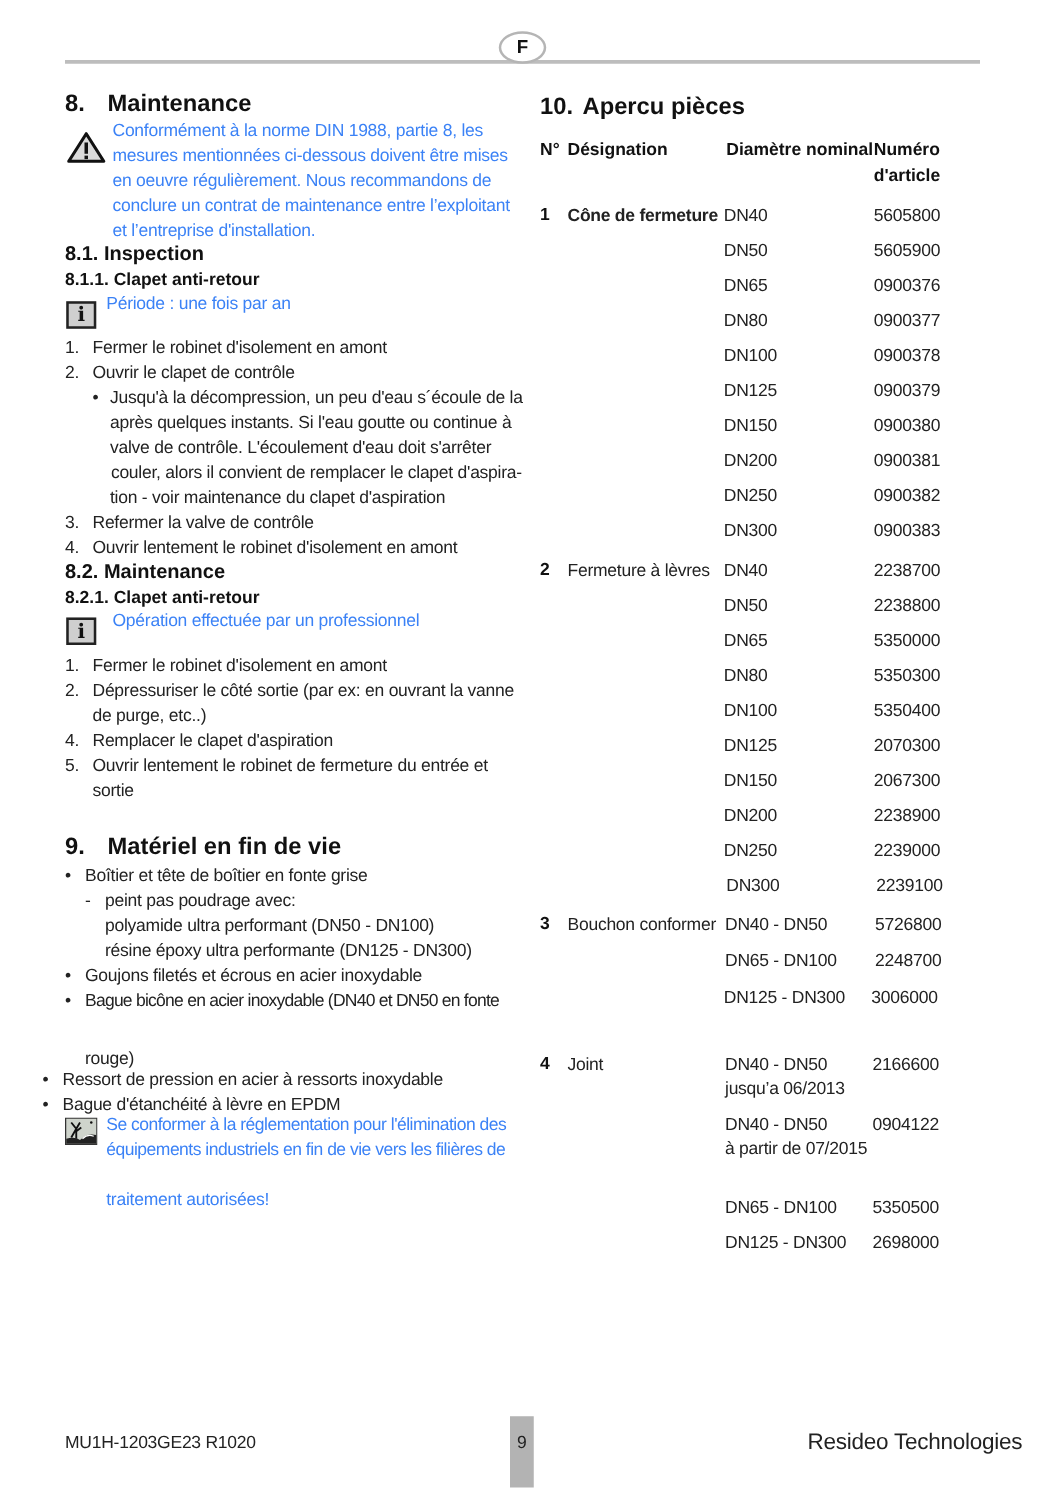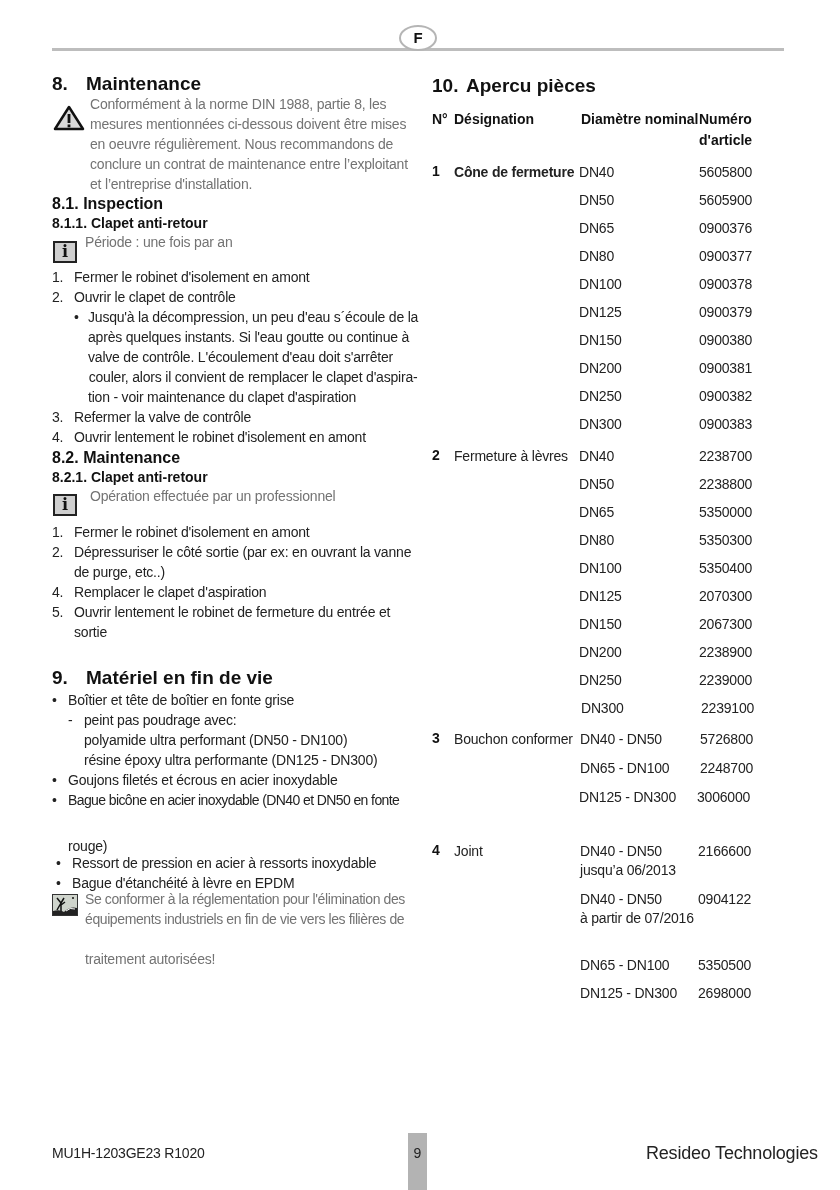--- a/index.html
+++ b/index.html
@@ -7,21 +7,21 @@
          font-family:"Liberation Sans", sans-serif; color:#1a1a1a; }
   .abs { position:absolute; }
   .lang-badge { left:399px; top:25px; width:34px; height:22px; border:2px solid #b5b5b5;
                 border-radius:50%; background:#fff; text-align:center; font-weight:bold;
                 font-size:15px; line-height:22px; z-index:2; color:#111; }
   .top-rule { left:52px; top:48px; width:732px; height:3px; background:#bdbdbd; }
   .h1 { font-size:19px; font-weight:bold; color:#111; }
   .h1 .num { display:inline-block; width:34px; }
   .h2 { font-size:16px; font-weight:bold; color:#111; }
   .h3 { font-size:14px; font-weight:bold; color:#111; }
-  .body { font-size:14px; line-height:20px; color:#737373; letter-spacing:-0.2px; }
+  .body { font-size:14px; line-height:20px; color:#3b82f6; letter-spacing:-0.2px; }
   .list-line { font-size:14px; line-height:20px; color:#222; white-space:nowrap; letter-spacing:-0.2px; }
   .list-line .n { display:inline-block; width:22px; }
   .icon-box { width:20px; height:18px; border:2px solid #222; background:#cfcfcf; text-align:center;
               font-family:"DejaVu Serif", serif; font-weight:bold; font-size:16px; line-height:18px; color:#111; }
   .tbl-h { font-size:14px; font-weight:bold; color:#111; line-height:21px; }
   .tbl { font-size:14px; color:#222; line-height:18px; white-space:nowrap; letter-spacing:-0.2px; }
   .tbl-num { font-weight:bold; font-size:14px; color:#111; }
   .footer { font-size:14px; color:#222; letter-spacing:-0.2px; }
   .page-tab { left:408px; top:1133px; width:19px; height:57px; background:#b3b3b3; text-align:center;
               font-size:14px; line-height:40px; color:#222; }
@@ -88,21 +88,21 @@
 </div>
 <div class="abs" style="left:52px;top:690px;">
   <div class="list-line"><span style="display:inline-block;width:16px;">•</span><span>Boîtier et tête de boîtier en fonte grise</span></div>
   <div class="list-line" style="padding-left:16px;"><span style="display:inline-block;width:16px;">-</span><span>peint pas poudrage avec:</span></div>
   <div class="list-line" style="padding-left:32px;">polyamide ultra performant (DN50 - DN100)</div>
   <div class="list-line" style="padding-left:32px;">résine époxy ultra performante (DN125 - DN300)</div>
   <div class="list-line"><span style="display:inline-block;width:16px;">•</span><span>Goujons filetés et écrous en acier inoxydable</span></div>
   <div class="list-line" style="letter-spacing:-0.6px;"><span style="display:inline-block;width:16px;">•</span><span>Bague bicône en acier inoxydable (DN40 et DN50 en fonte</span></div>
 </div>
 <div class="abs list-line" style="left:68px;top:836px;">rouge)</div>
-<div class="abs" style="left:56px;top:853px;">
+<div class="abs" style="left:34px;top:853px;">
   <div class="list-line"><span style="display:inline-block;width:16px;">•</span><span>Ressort de pression en acier à ressorts inoxydable</span></div>
   <div class="list-line"><span style="display:inline-block;width:16px;">•</span><span>Bague d'étanchéité à lèvre en EPDM</span></div>
 </div>
 <div class="abs" style="left:52px;top:894px;">
   <svg width="26" height="22" viewBox="0 0 26 22">
       <rect x="0.5" y="0.5" width="25" height="21" fill="#cfd4cc" stroke="#333"></rect>
       <path d="M5 16 L9 9 M9 9 L9 17 M9 9 L5 4 M9 9 L12 4 M9 11 L13 8" stroke="#111" stroke-width="1.5" fill="none"></path>
       <path d="M1 21 L1 17 Q8 15 12 18 Q18 12 25 14 L25 21 Z" fill="#222"></path>
       <path d="M14 17 Q18 13 23 15" stroke="#fff" stroke-width="1" fill="none"></path>
       <circle cx="21" cy="4" r="1" fill="#111"></circle>
@@ -238,21 +238,21 @@
 <div class="abs" style="left:580px;top:842px;">
   <div class="tbl" style="display:flex;">
       <span style="width:118px;">DN40 - DN50</span>
       <span>2166600</span>
     </div>
   <div class="tbl" style="height:30px;line-height:20px;">jusqu’a 06/2013</div>
   <div class="tbl" style="display:flex;">
       <span style="width:118px;">DN40 - DN50</span>
       <span>0904122</span>
     </div>
-  <div class="tbl" style="height:48px;line-height:20px;">à partir de 07/2016</div>
+  <div class="tbl" style="height:48px;line-height:20px;">à partir de 07/2015</div>
   <div class="tbl" style="display:flex;height:28px;">
       <span style="width:118px;">DN65 - DN100</span>
       <span>5350500</span>
     </div>
   <div class="tbl" style="display:flex;height:28px;">
       <span style="width:118px;">DN125 - DN300</span>
       <span>2698000</span>
     </div>
 </div>
 

